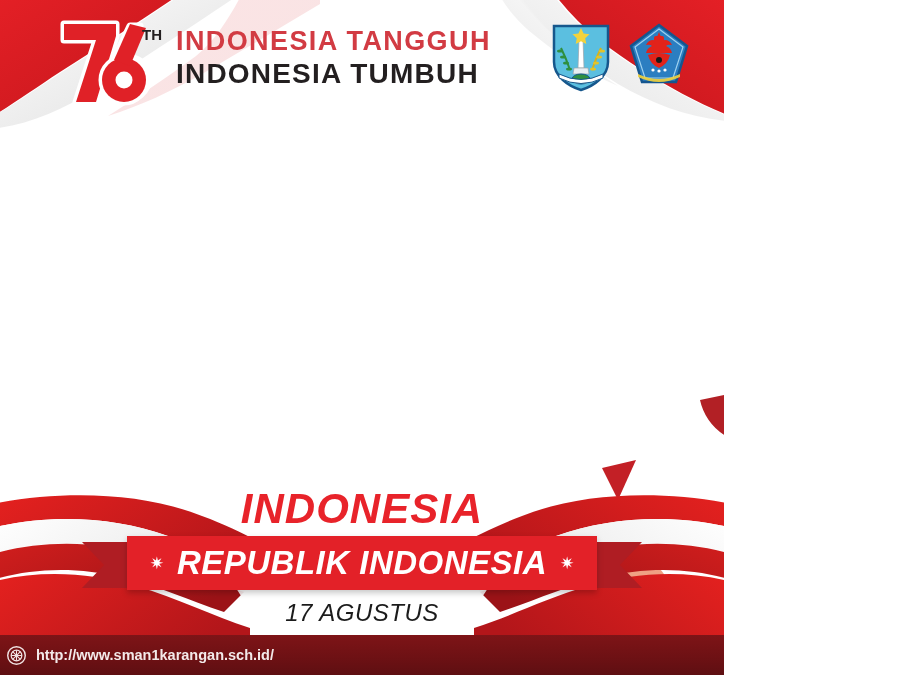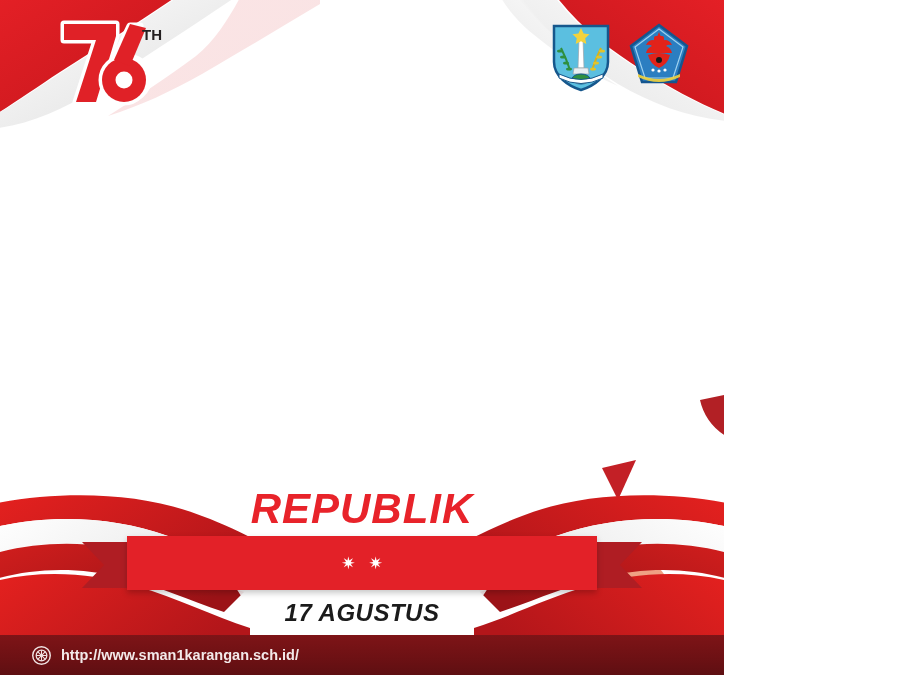--- a/index.html
+++ b/index.html
@@ -113,21 +113,21 @@
     font-weight: bold;
     font-style: italic;
     color: #ffffff;
     letter-spacing: 0.5px;
     white-space: nowrap;
   }
   .ribbon-star { color: #ffffff; font-size: 17px; line-height: 1; }
   #tgl {
     margin-top: 9px;
     font-size: 24px;
-    font-weight: bold;
+    font-weight: normal;
     font-style: italic;
     color: #1b1b1b;
     letter-spacing: 0.5px;
     text-shadow: 1px 1px 0 rgba(255,255,255,0.7);
   }
 
   
   .wave { position: absolute; bottom: 0; }
   #wave-left { left: -8px; bottom: 18px; width: 420px; height: 175px; }
   #wave-right { right: -8px; bottom: 18px; width: 420px; height: 175px; }
@@ -136,21 +136,21 @@
   #footer {
     position: absolute;
     left: 0;
     right: 0;
     bottom: 0;
     height: 40px;
     background: linear-gradient(180deg, #7e1417 0%, #6e1114 55%, #5e0f12 100%);
     display: flex;
     align-items: center;
     gap: 10px;
-    padding-left: 31px;
+    padding-left: 6px;
     box-sizing: border-box;
     z-index: 20;
   }
   .f-item {
     display: flex;
     align-items: center;
     gap: 9px;
     color: #f3e9e9;
     font-size: 14.5px;
     font-weight: bold;
@@ -205,20 +205,24 @@
       <path d="M74,12 L56,50 A21,21 0 1 0 78,44 A12,12 0 0 0 66,50 L84,12 Z" fill="none" stroke="#ffffff" stroke-width="7" stroke-linejoin="round"></path>
       <circle cx="68" cy="66" r="22" fill="none" stroke="#ffffff" stroke-width="7"></circle>
       <circle cx="68" cy="66" r="22" fill="#E02127"></circle>
       <circle cx="68" cy="66" r="8.5" fill="#ffffff"></circle>
       <path d="M74,10 L58,46 L74,52 L90,14 Z" fill="#E02127" stroke="#ffffff" stroke-width="0"></path>
 
       <text x="86" y="26" font-family="Liberation Sans, sans-serif" font-size="15" font-weight="bold" fill="#231f20">TH</text>
     </g>
   </svg>
 
+  <div id="header-text">
+    <span class="hdr-line1">INDONESIA TANGGUH</span>
+    <span class="hdr-line2">INDONESIA TUMBUH</span>
+  </div>
 
   <div id="emblems">
 
     <svg class="emblem" viewBox="0 0 62 70">
       <path d="M4,4 L58,4 L58,40 C58,54 44,64 31,68 C18,64 4,54 4,40 Z" fill="#5bbfe0" stroke="#16578c" stroke-width="2.5"></path>
 
       <path d="M11,26 q5,10 9,22" stroke="#2f8f3f" stroke-width="2" fill="none"></path>
       <path d="M51,26 q-5,10 -9,22" stroke="#d8b21a" stroke-width="2" fill="none"></path>
       <g fill="#2f8f3f">
         <ellipse cx="10" cy="29" rx="3" ry="1.6"></ellipse>
@@ -288,32 +292,33 @@
     <path d="M 700 400 a 55 55 0 1 0 55 -55 l 0 26 a 29 29 0 1 1 -29 29 Z" fill="#B22025" transform="rotate(-12 700 400)"></path>
 
     <polygon points="602,468 636,460 618,500" fill="#C32026"></polygon>
 
     <path d="M580,600 a46,46 0 1 1 92,0 a46,46 0 1 1 -92,0 Z M610,600 a16,16 0 1 0 32,0 a16,16 0 1 0 -32,0 Z" fill="#EFA184"></path>
 
     <polygon points="770,560 836,546 856,592 788,608" fill="#EFA184" opacity="0"></polygon>
   </svg>
 
   <div id="greeting">
-    <div id="dirgahayu">REPUBLIK</div>
+    <div id="dirgahayu">INDONESIA</div>
     <div id="ribbon-wrap">
 
       <svg style="position:absolute;left:0;top:6px;width:58px;height:46px;" viewBox="0 0 58 46">
         <polygon points="0,0 48,0 48,46 0,46 22,23" fill="#AF1D23"></polygon>
       </svg>
 
       <svg style="position:absolute;right:0;top:6px;width:58px;height:46px;" viewBox="0 0 58 46">
         <polygon points="58,0 10,0 10,46 58,46 36,23" fill="#AF1D23"></polygon>
       </svg>
       <div id="ribbon-band">
         <span class="ribbon-star">✷</span>
+        <span id="republik">REPUBLIK INDONESIA</span>
         <span class="ribbon-star">✷</span>
       </div>
     </div>
     <div id="tgl">17 AGUSTUS</div>
   </div>
 
   <svg id="wave-left" class="wave" viewBox="0 0 420 175">
     <defs>
       <linearGradient id="wlRedA" x1="0" y1="0" x2="1" y2="0.4">
         <stop offset="0%" stop-color="#E5211F"></stop>

